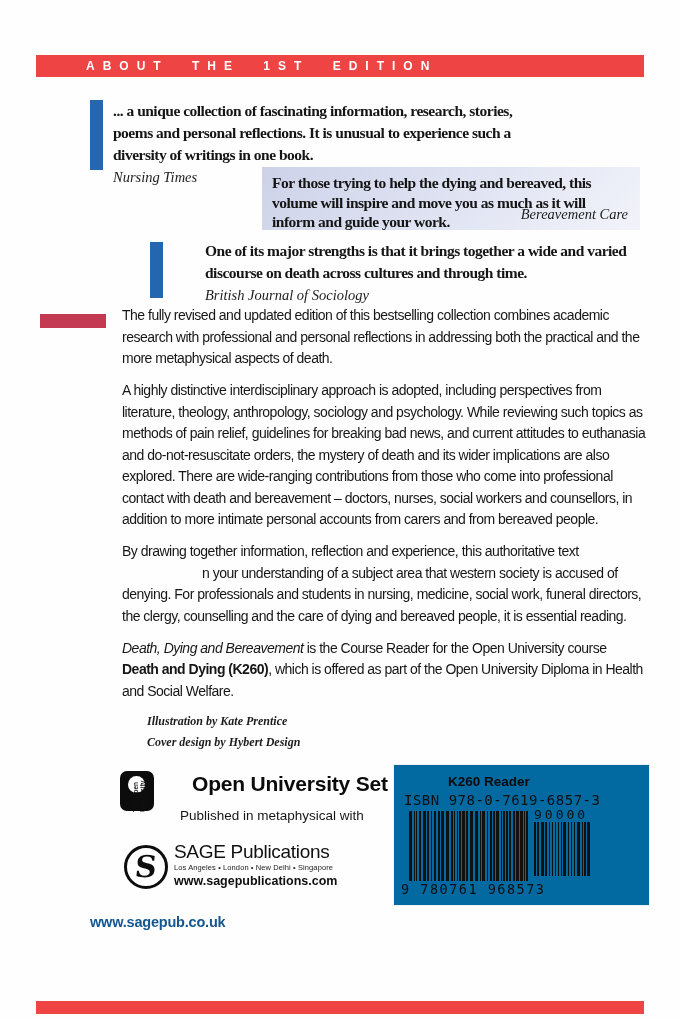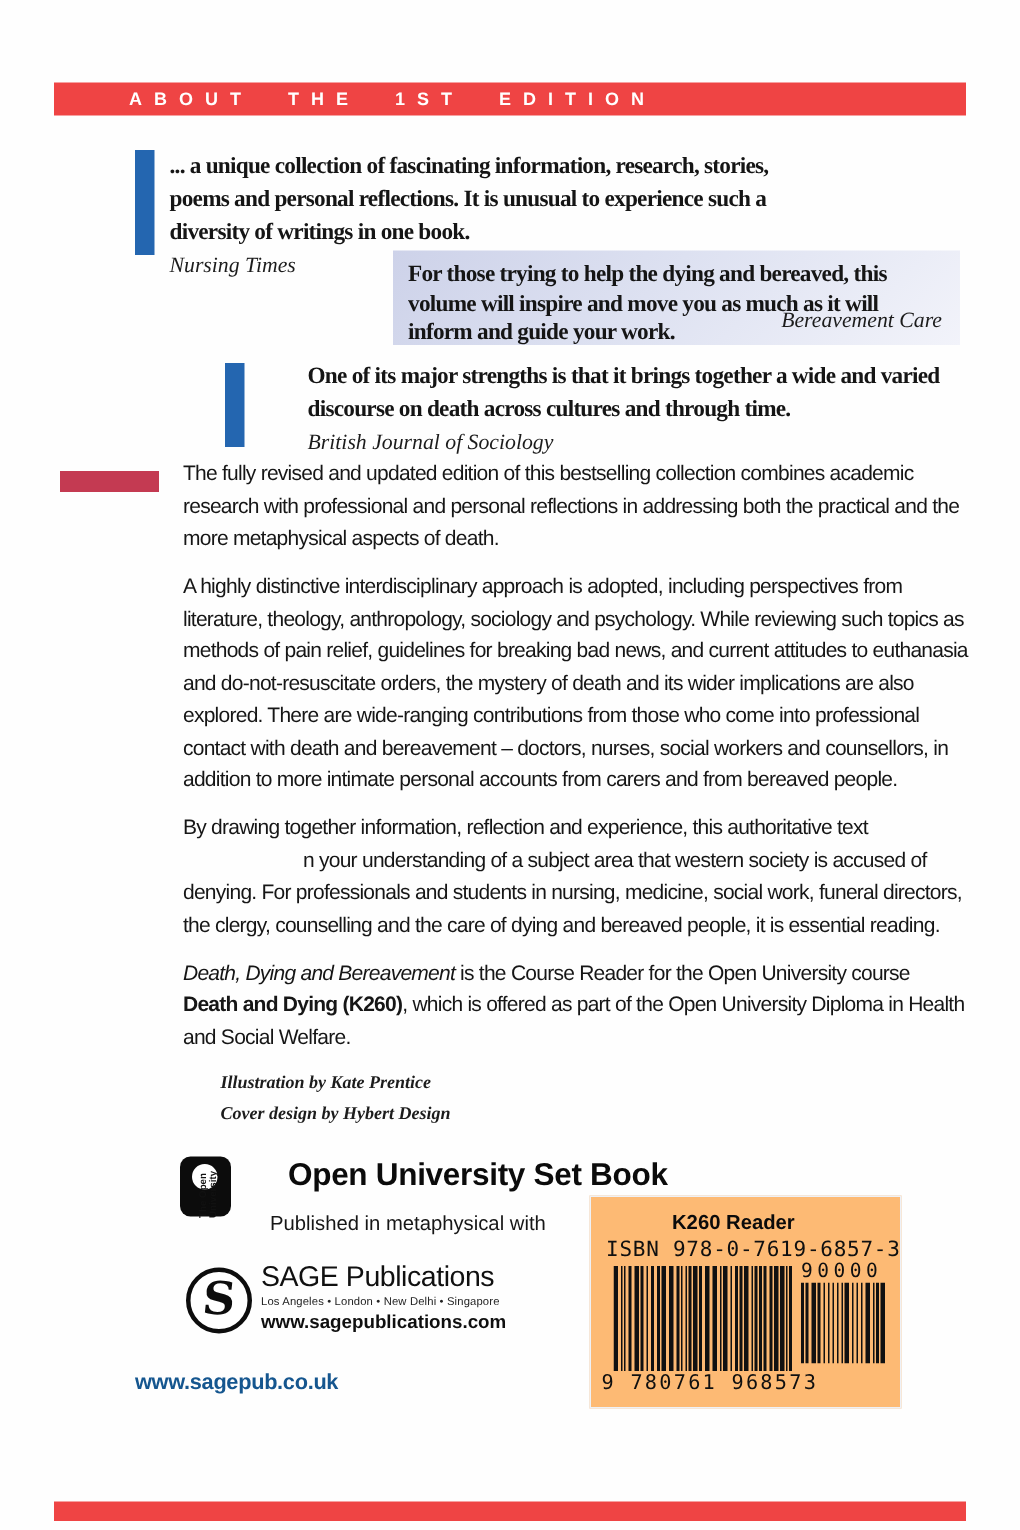--- a/index.html
+++ b/index.html
@@ -76,22 +76,22 @@
   .sage-s{font-family:"DejaVu Serif", serif; font-weight:bold; font-size:30px;
     line-height:38px; color:#0d0d0d; display:block; transform:skewX(-6deg);}
   .sage-text{margin-left:50px; width:180px;}
   .sage-name{font-size:19px; letter-spacing:-0.3px; color:#101010; line-height:20px;}
   .sage-cities{font-size:7.5px; letter-spacing:0.1px; color:#222; line-height:10px; margin-top:1px;}
   .sage-url{font-size:12.5px; font-weight:bold; color:#0f0f0f; line-height:15px; margin-top:1px;}
   .sagepub-link{position:absolute; left:90px; top:914px; font-size:14.5px; font-weight:bold;
     color:#15568f; letter-spacing:-0.2px;}
   
   .barcode-panel{
-    position:absolute; left:393px; top:797px; width:208px; height:142px;
-    background:#fdba74; border:1px solid #eef1f7; box-sizing:border-box;
+    position:absolute; left:393px; top:764px; width:257px; height:142px;
+    background:#0369a1; border:1px solid #eef1f7; box-sizing:border-box;
   }
   .k260{position:absolute; left:54px; top:9px; font-size:13.5px; font-weight:bold; color:#0b0b0b;}
   .isbn-line{position:absolute; left:10px; top:27px; font-family:"DejaVu Sans Mono", monospace;
     font-size:14px; letter-spacing:0.5px; color:#101010; white-space:nowrap;}
   .price-code{position:absolute; left:140px; top:42px; font-family:"DejaVu Sans Mono", monospace;
     font-size:13px; letter-spacing:3px; color:#101010;}
   .ean-barcode{position:absolute; left:15px; top:46px; width:120px; height:70px;}
   .addon-barcode{position:absolute; left:140px; top:57px; width:60px; height:54px;}
   .ean-digits{position:absolute; left:7px; top:116px; font-family:"DejaVu Sans Mono", monospace;
     font-size:13.5px; letter-spacing:1.5px; color:#101010; white-space:nowrap;}

